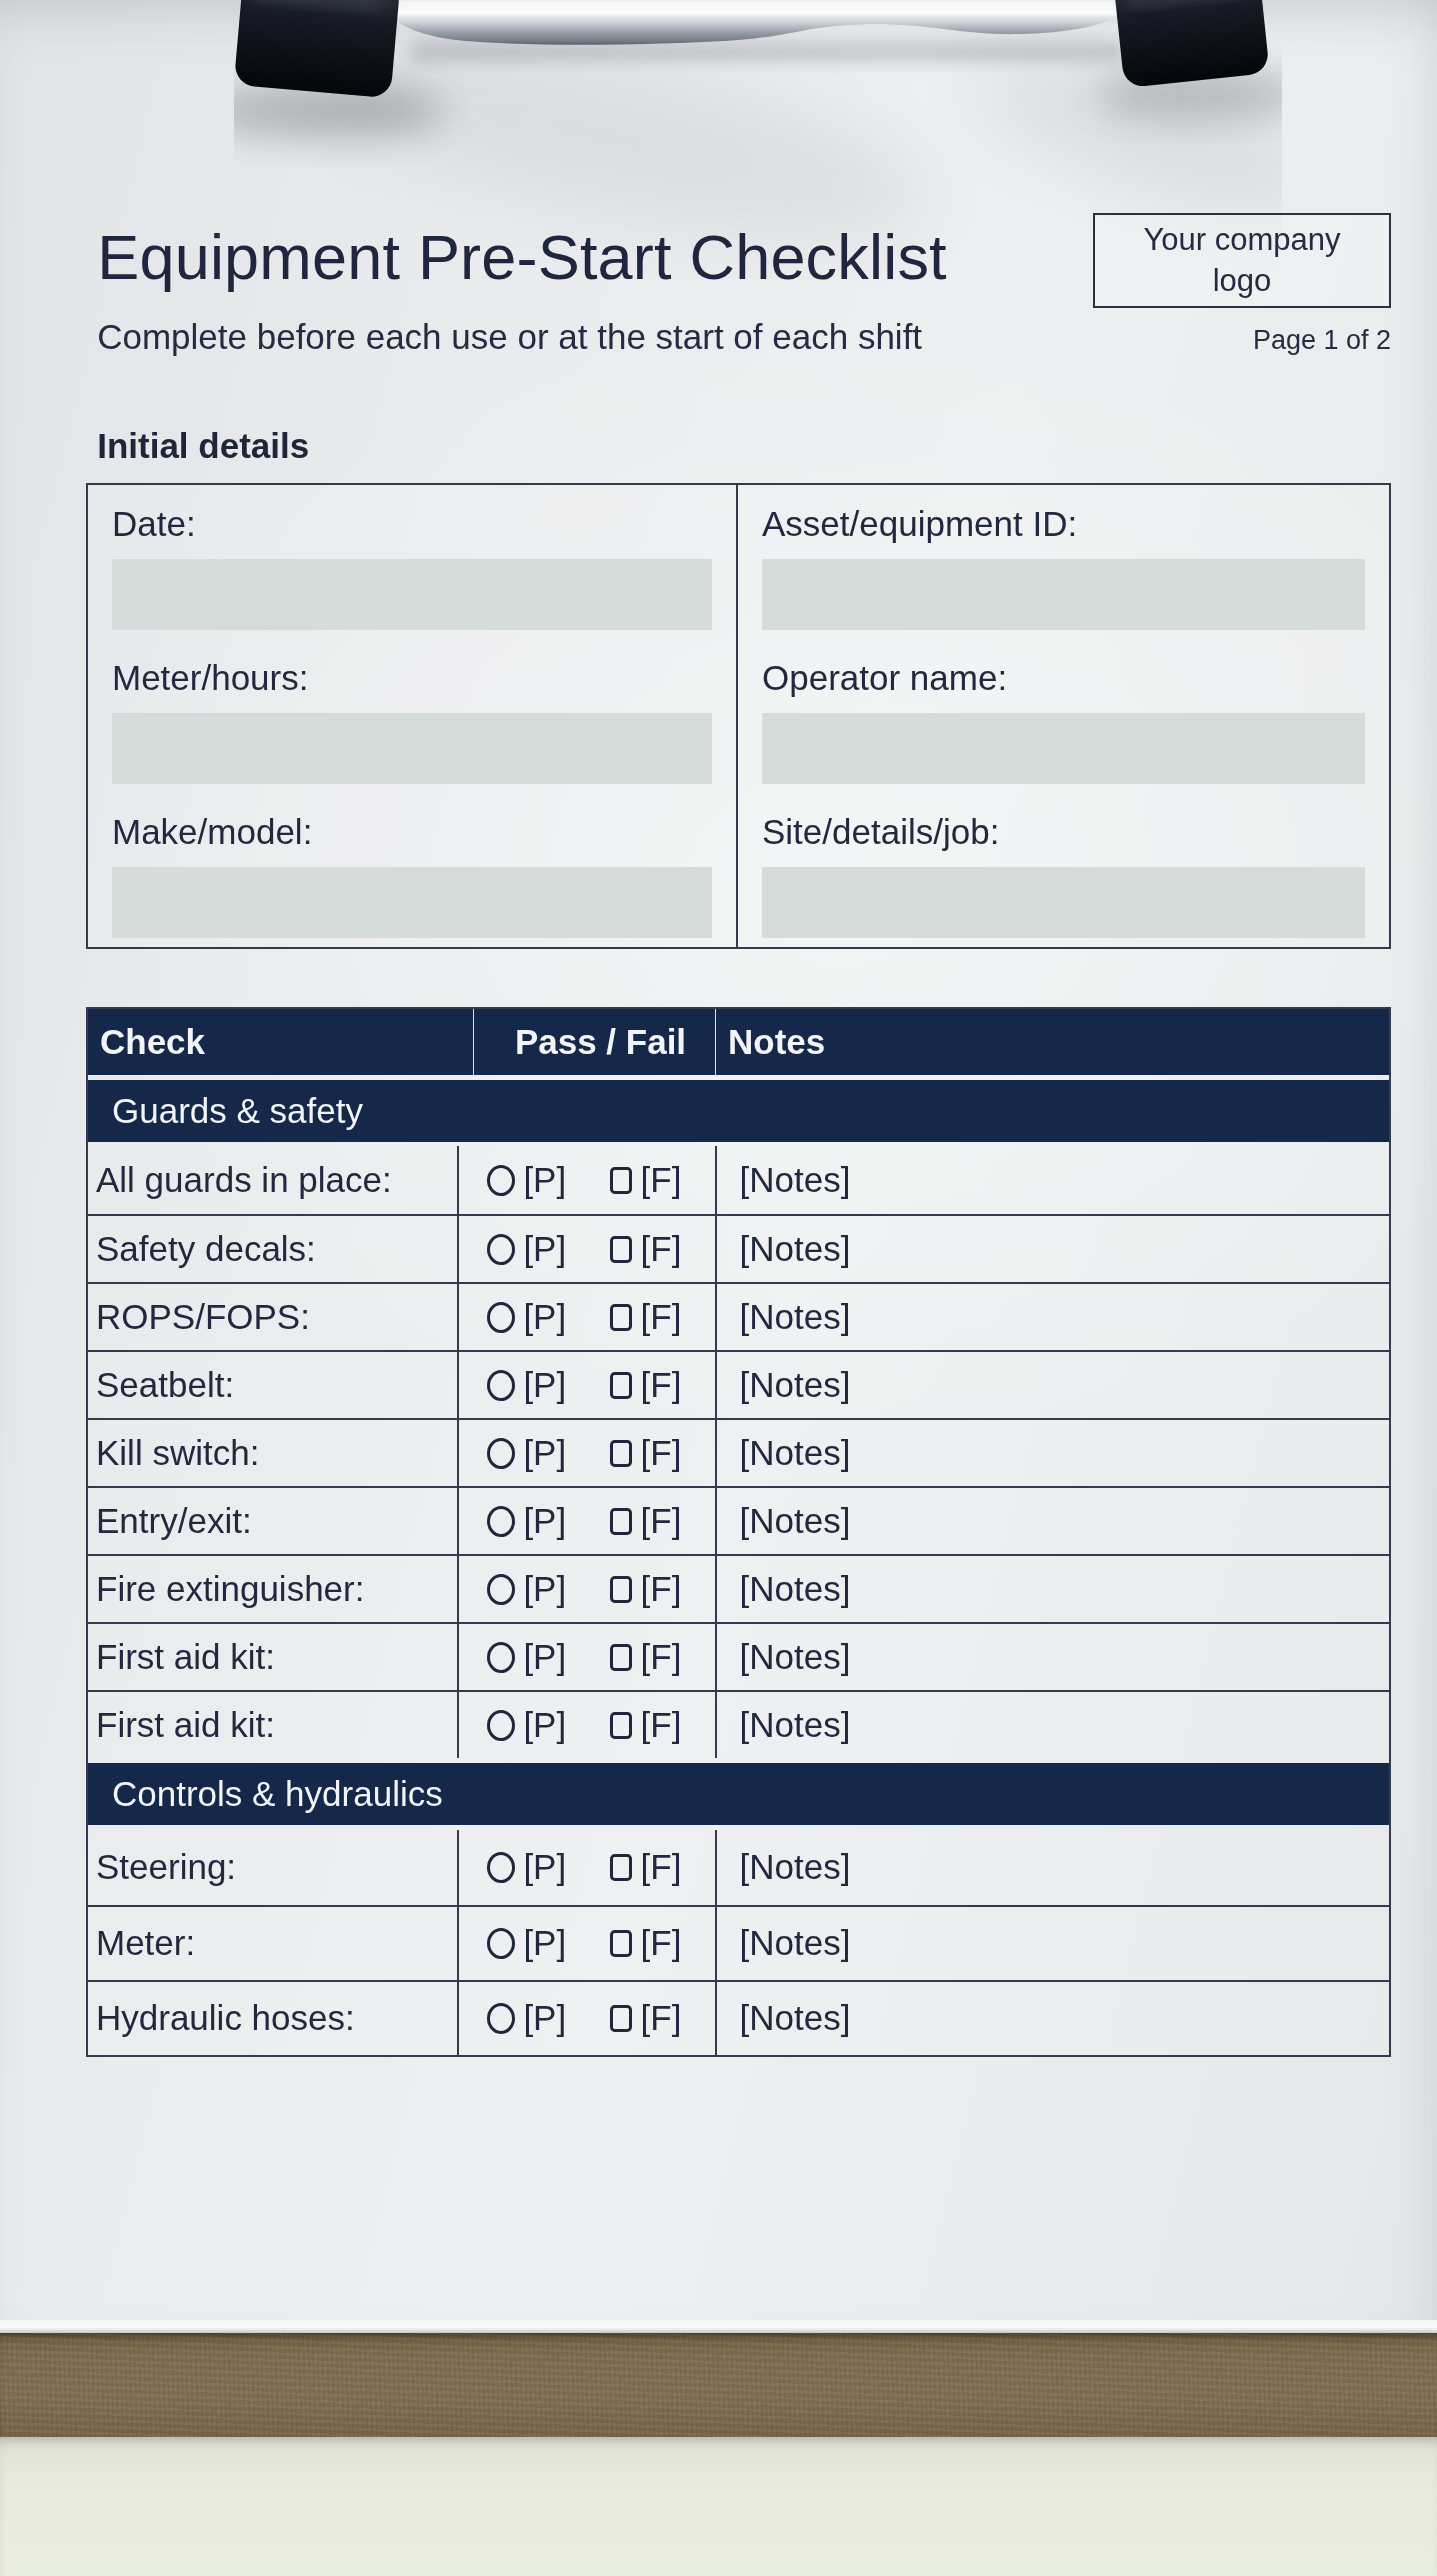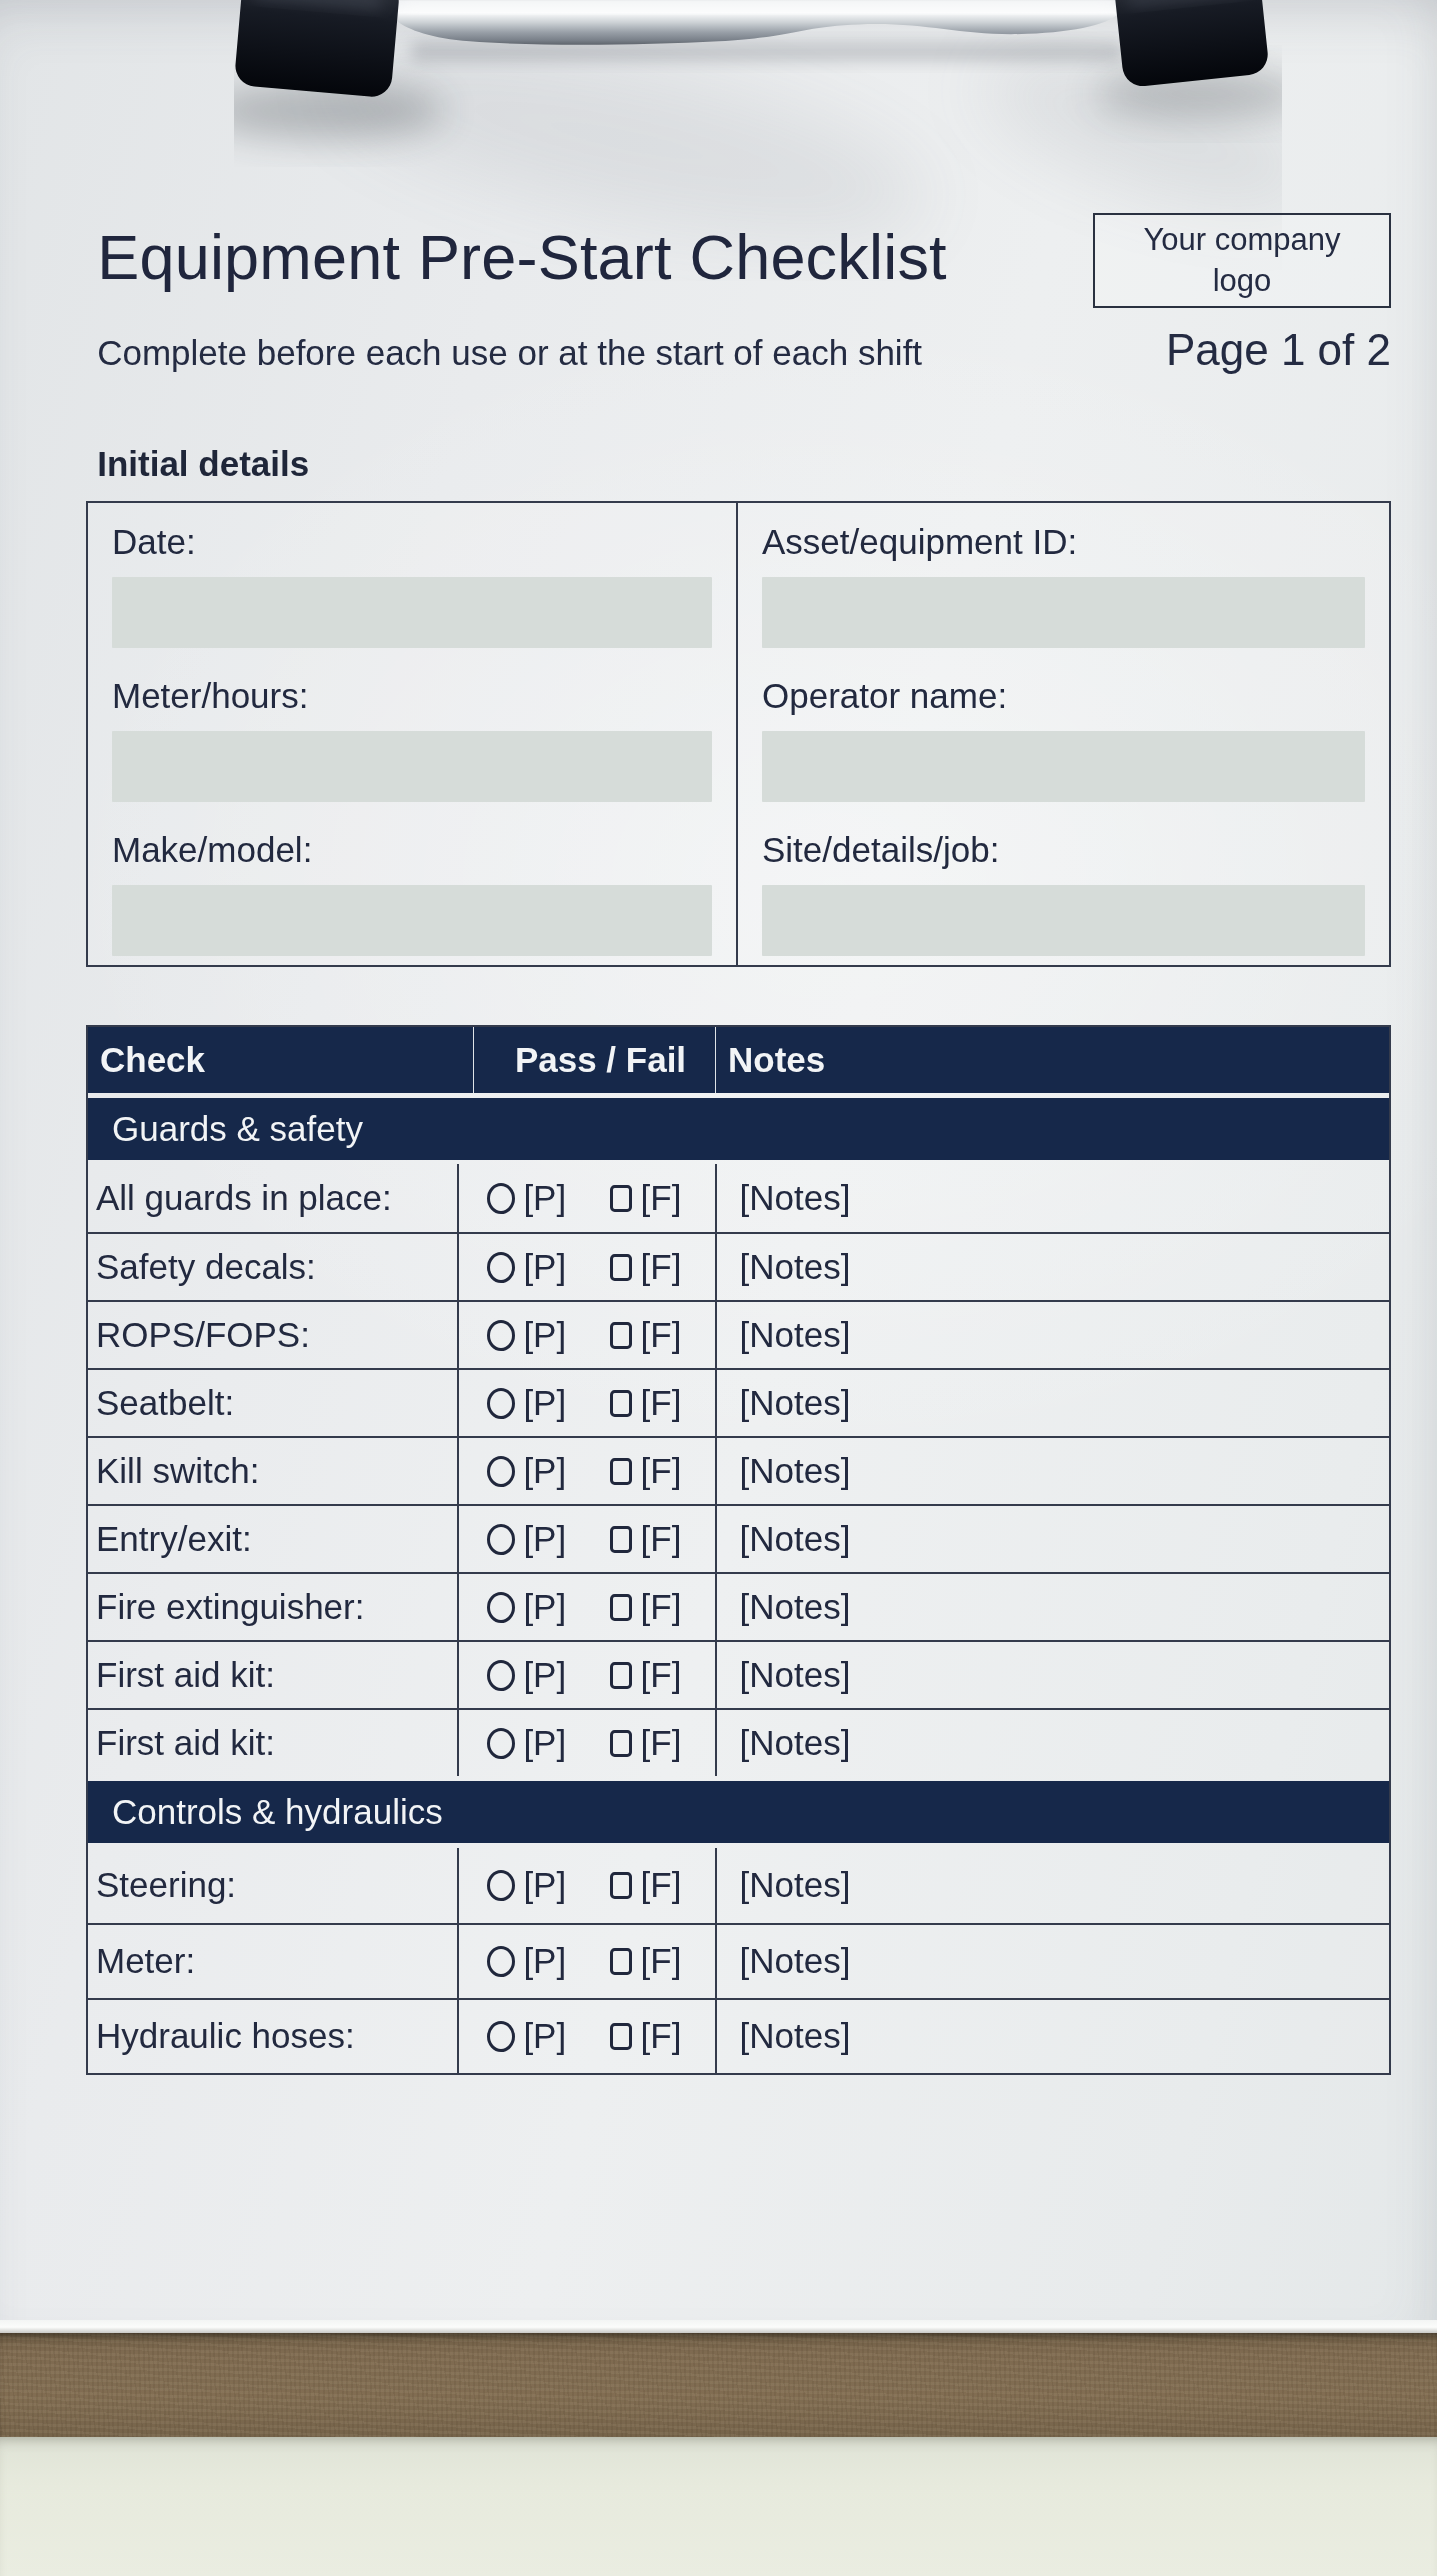--- a/index.html
+++ b/index.html
@@ -51,23 +51,23 @@
   .content{position:absolute;left:86px;top:213px;width:1305px;}
 
   .header-row{display:flex;align-items:flex-start;}
   .title{flex:1;font-size:63px;letter-spacing:0.2px;color:#20263d;padding:7.5px 0 0 11.2px;}
   .logo-box{
     width:298px;min-height:95px;border:2.8px solid #2a3140;
     display:flex;align-items:center;justify-content:center;text-align:center;
     font-size:31px;line-height:1.32;color:#242b42;background:rgba(255,255,255,.18);
   }
   .logo-box span{display:block;max-width:221px;}
-  .sub-row{display:flex;align-items:baseline;margin-top:17px;}
+  .sub-row{display:flex;align-items:baseline;margin-top:9px;}
   .subtitle{flex:1;font-size:35px;color:#242b42;padding-left:11.2px;}
-  .page-num{font-size:44px;color:#242b42;}
+  .page-num{font-size:27px;color:#242b42;}
 
   .details-heading{margin-top:69px;padding-left:11.2px;font-size:35px;font-weight:bold;color:#1f2639;}
 
   .details-table{
     margin-top:17px;border:2.8px solid var(--line);
     display:grid;grid-template-columns:648px 1fr;grid-auto-rows:154px;
     background:rgba(255,255,255,.10);
   }
   .dcell{padding:19px 24px 0 24px;}
   .dcell:nth-child(even){border-left:2.8px solid var(--line);}

